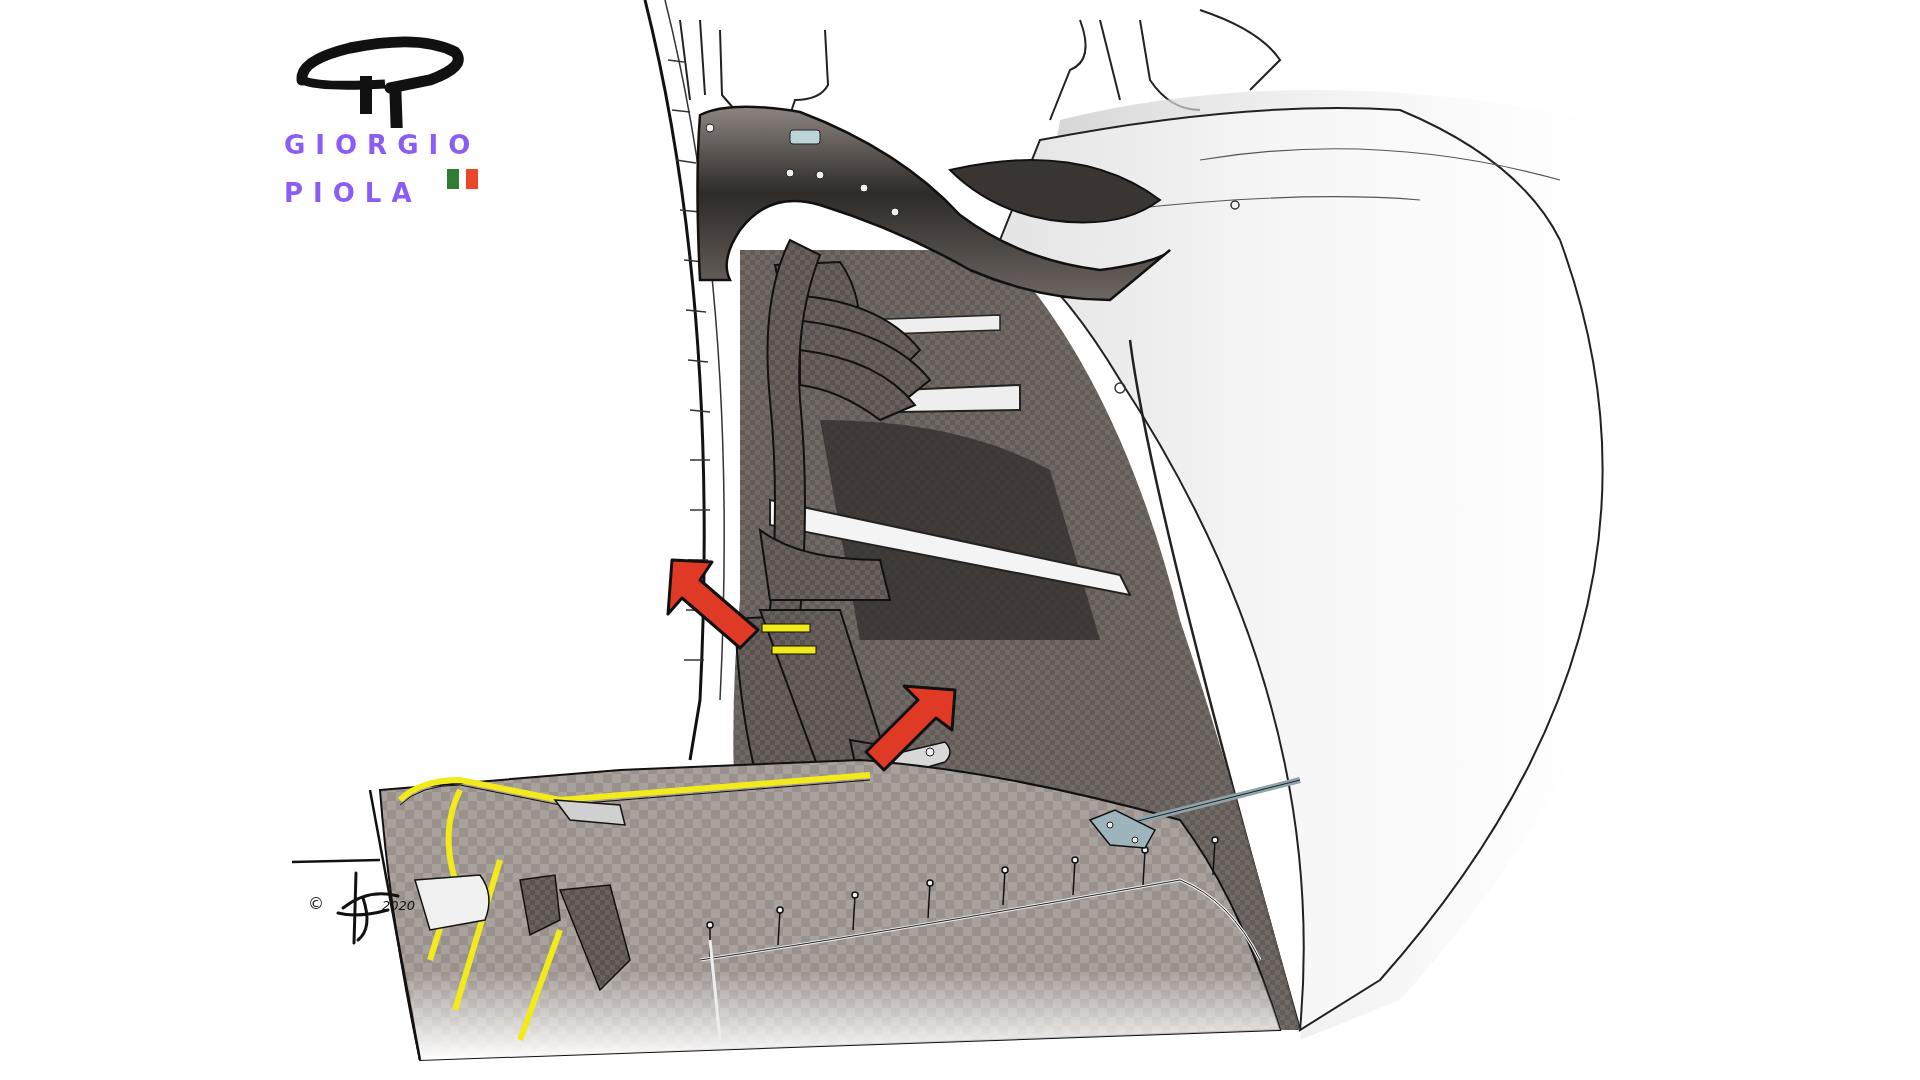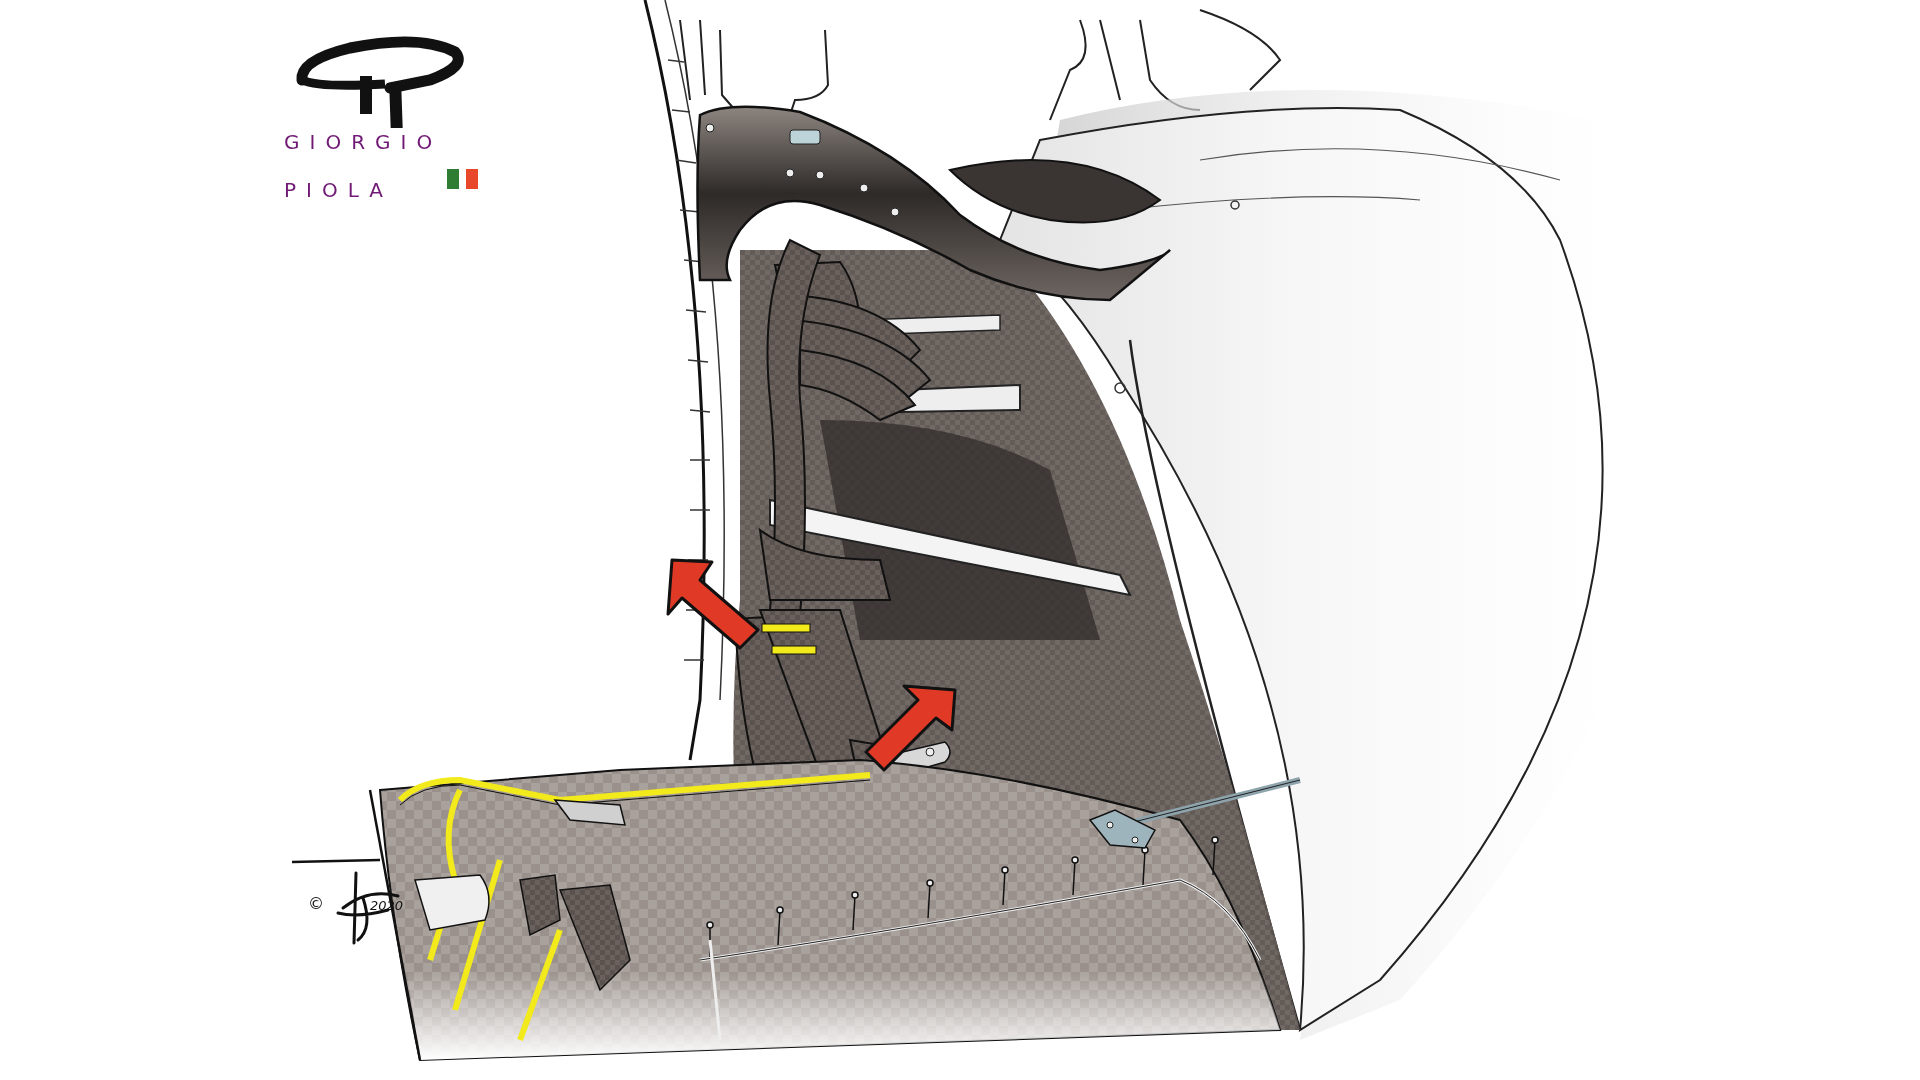--- a/index.html
+++ b/index.html
@@ -1,27 +1,27 @@
 <!DOCTYPE html>
 <html><head>
   <meta charset="utf-8">
   <style>
     html, body { margin: 0; padding: 0; background: #ffffff; }
     body { width: 1920px; height: 1080px; position: relative; overflow: hidden; font-family: "Liberation Sans", sans-serif; }
     .canvas { position: absolute; left: 0; top: 0; width: 1920px; height: 1080px; }
     .logo { position: absolute; left: 280px; top: 28px; width: 200px; height: 170px; }
     .logo svg { position: absolute; left: 0; top: 0; }
-    .logo-line { position: absolute; left: 4px; font-family: "DejaVu Sans", sans-serif; font-weight: normal; font-size: 20px; letter-spacing: 10px; color: #701a75; line-height: 1; }
+    .logo-line { position: absolute; left: 4px; font-family: "DejaVu Sans", sans-serif; font-weight: bold; font-size: 26px; letter-spacing: 10px; color: #8b5cf6; line-height: 1; }
     .logo-line.l1 { top: 104px; }
     .logo-line.l2 { top: 152px; }
     .flag { position: absolute; top: 141px; width: 12px; height: 20px; }
     .flag.green { left: 167px; }
     .flag.red { left: 186px; }
     .signature { position: absolute; left: 308px; top: 868px; width: 110px; height: 80px; }
-    .sig-year { position: absolute; left: 62px; top: 30px; font-family: "DejaVu Sans", sans-serif; font-style: italic; font-size: 13px; color: #111; text-align: center; }
+    .sig-year { position: absolute; left: 74px; top: 30px; font-family: "DejaVu Sans", sans-serif; font-style: italic; font-size: 13px; color: #111; text-align: center; }
     .sig-copy { position: absolute; left: 0; top: 26px; font-family: "DejaVu Sans", sans-serif; font-size: 16px; color: #111; font-style: italic; }
   </style>
 </head>
 <body>
 
 <div class="canvas">
   <svg width="1920" height="1080" viewBox="0 0 1920 1080">
     <defs>
       <pattern id="carbon" width="10" height="10" patternUnits="userSpaceOnUse">
         <rect width="10" height="10" fill="#6a615c"></rect>

